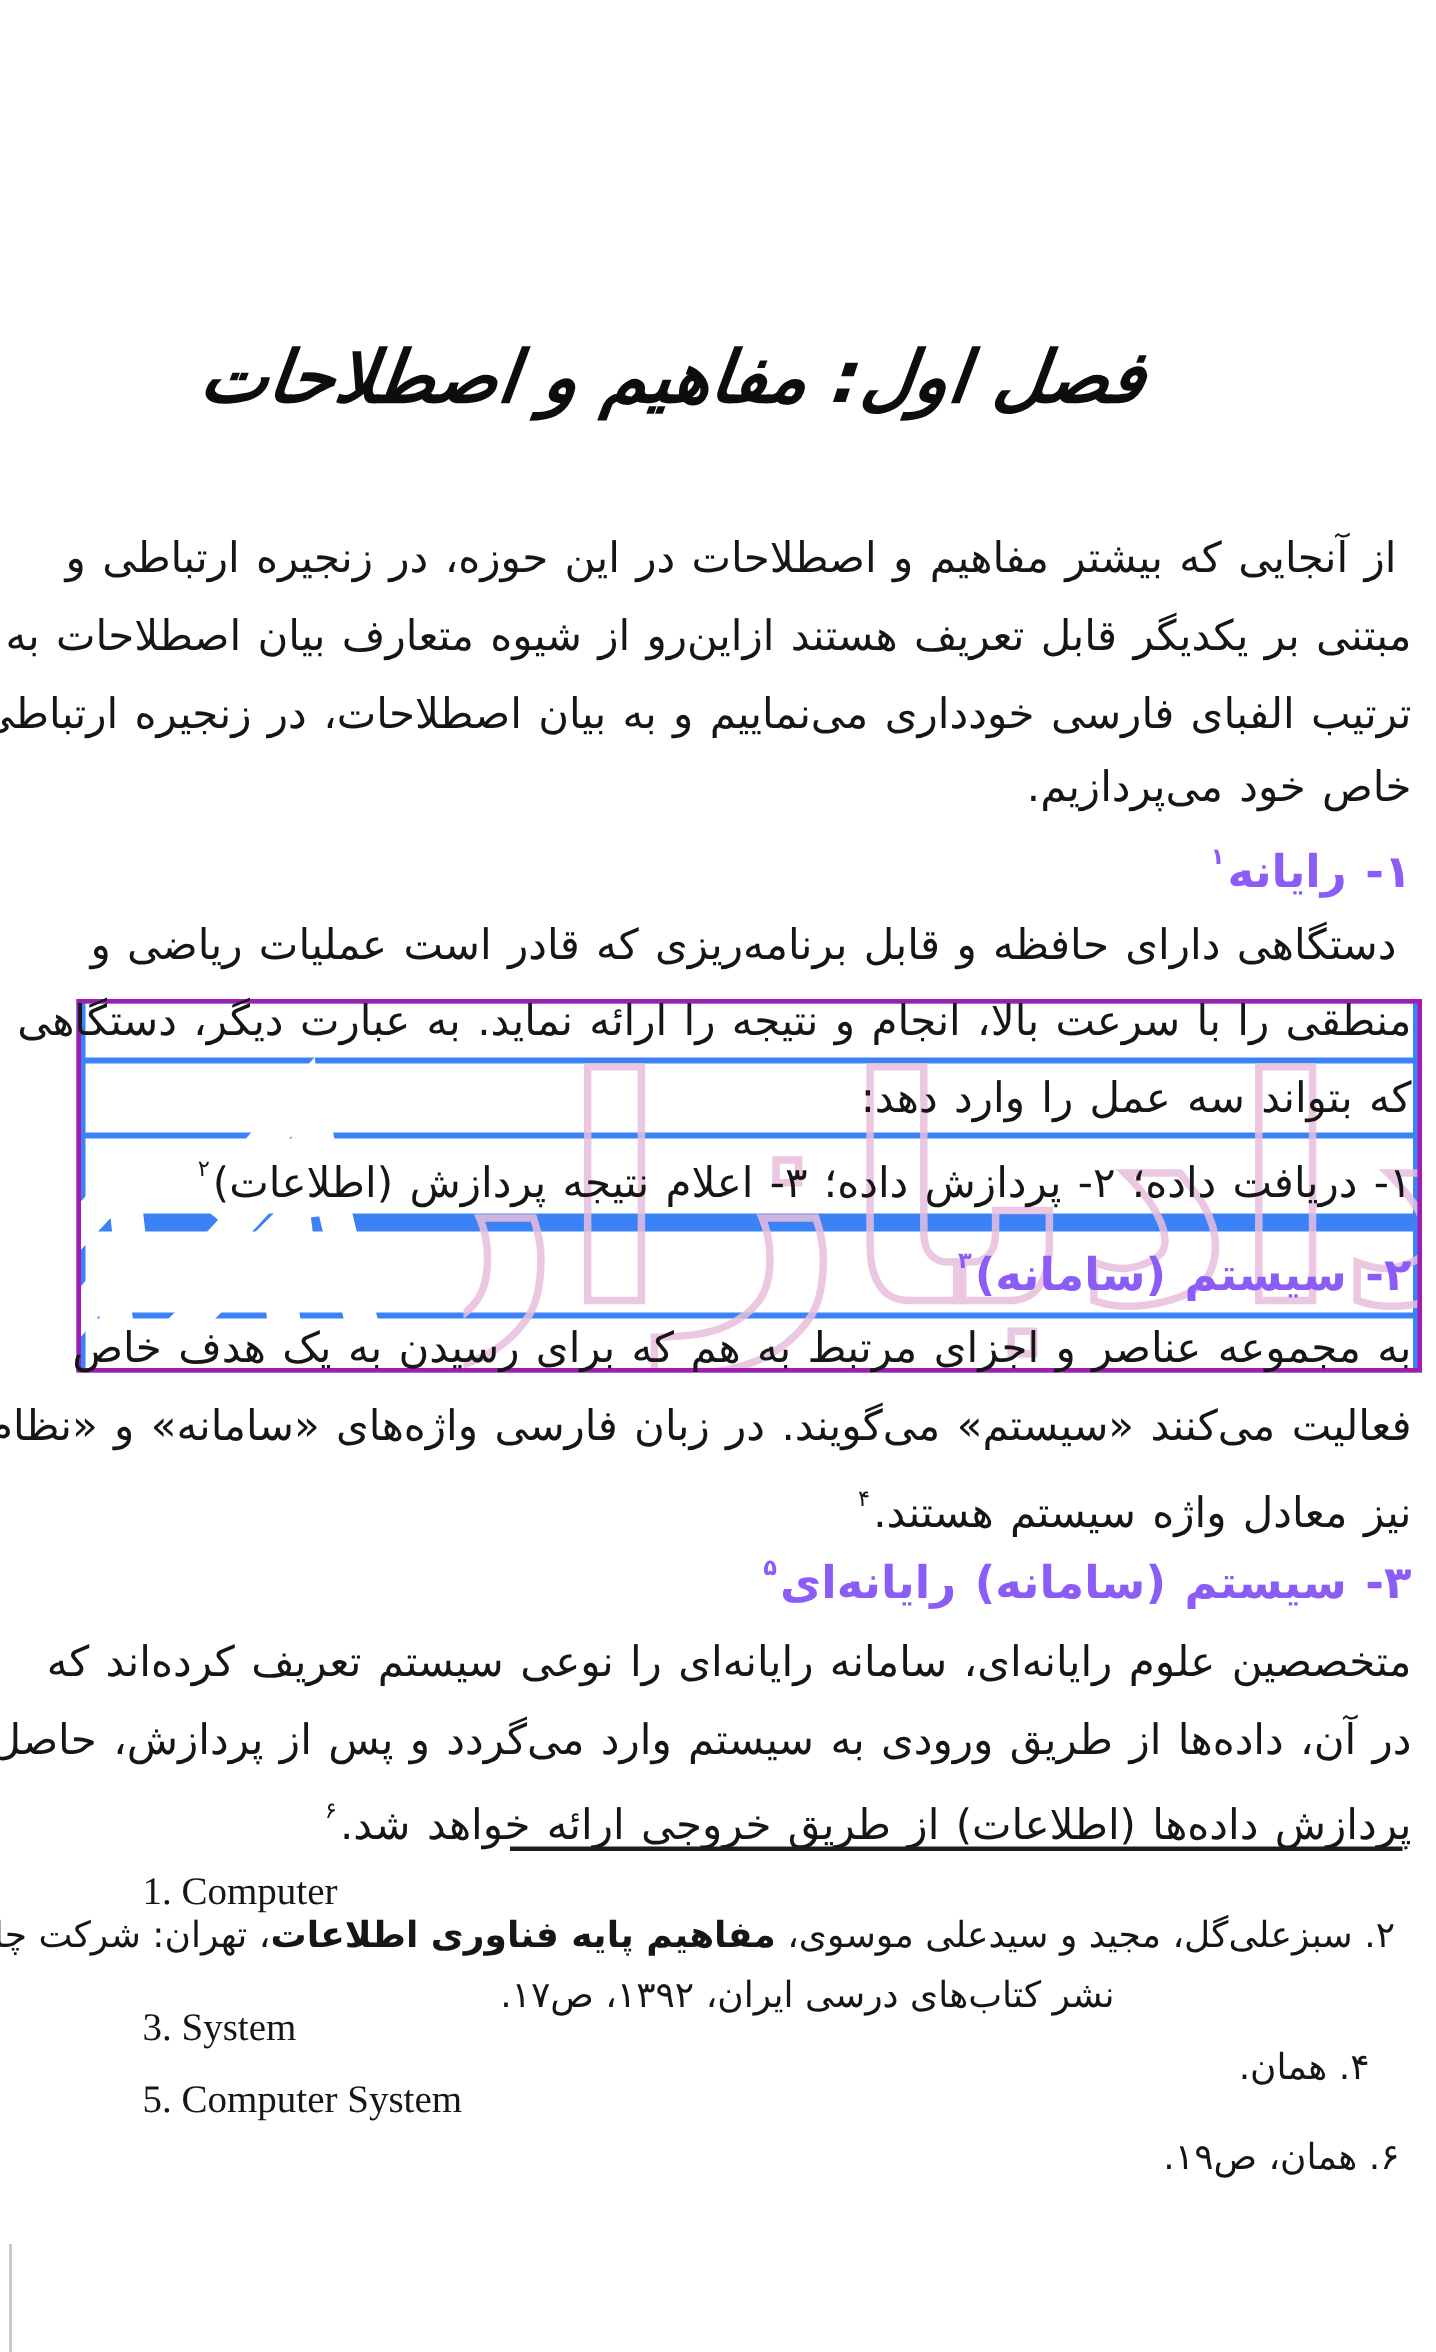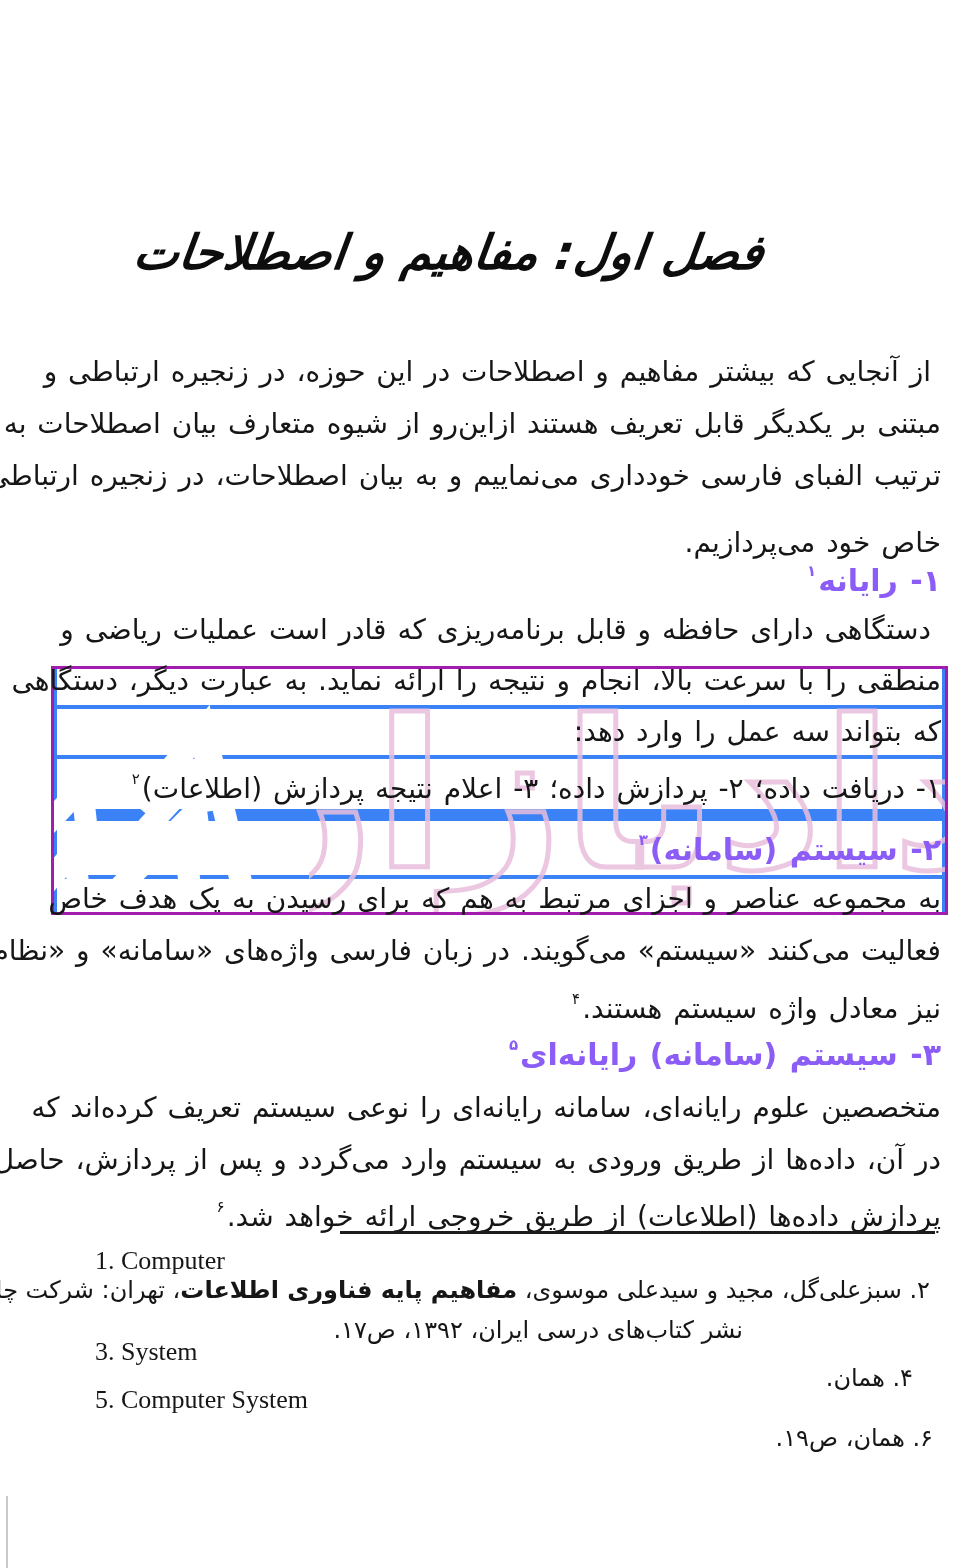--- a/index.html
+++ b/index.html
@@ -64,21 +64,21 @@
   <div class="wm-stripe" style="top:152px;height:54px;"></div>
   <div class="wm-stripe" style="top:210px;height:36px;"></div>
   <svg class="wm-word" width="636" height="243" viewBox="0 0 636 243">
     <text x="318" y="198" text-anchor="middle" direction="rtl" font-family="DejaVu Sans, sans-serif" font-size="205" font-weight="700" fill="none" stroke="#e8bedd" stroke-width="5" opacity="0.85">دادبازار</text>
   </svg>
 </div>
 
 <div class="abs tl indent" style="top:350px;">از آنجایی که بیشتر مفاهیم و اصطلاحات در این حوزه، در زنجیره ارتباطی و</div>
 <div class="abs tl" style="top:402px;">مبتنی بر یکدیگر قابل تعریف هستند ازاین‌رو از شیوه متعارف بیان اصطلاحات به</div>
 <div class="abs tl" style="top:454px;">ترتیب الفبای فارسی خودداری می‌نماییم و به بیان اصطلاحات، در زنجیره ارتباطی</div>
-<div class="abs tl" style="top:521px;">خاص خود می‌پردازیم.</div>
+<div class="abs tl" style="top:503px;">خاص خود می‌پردازیم.</div>
 
 <div class="abs tl hd" style="top:553px;"><span>۱- رایانه</span><sup>۱</sup></div>
 <div class="abs tl indent" style="top:608px;text-align:right;">دستگاهی دارای حافظه و قابل برنامه‌ریزی که قادر است عملیات ریاضی و</div>
 <div class="abs tl" style="top:659px;">منطقی را با سرعت بالا، انجام و نتیجه را ارائه نماید. به عبارت دیگر، دستگاهی است</div>
 <div class="abs tl" style="top:710px;">که بتواند سه عمل را وارد دهد:</div>
 <div class="abs tl" style="top:761px;"><span>۱- دریافت داده؛ ۲- پردازش داده؛ ۳- اعلام نتیجه پردازش (اطلاعات)</span><sup>۲</sup></div>
 
 <div class="abs tl hd" style="top:822px;"><span>۲- سیستم (سامانه)</span><sup>۳</sup></div>
 <div class="abs tl" style="top:877px;">به مجموعه عناصر و اجزای مرتبط به هم که برای رسیدن به یک هدف خاص</div>
 <div class="abs tl" style="top:929px;">فعالیت می‌کنند «سیستم» می‌گویند. در زبان فارسی واژه‌های «سامانه» و «نظام»</div>

